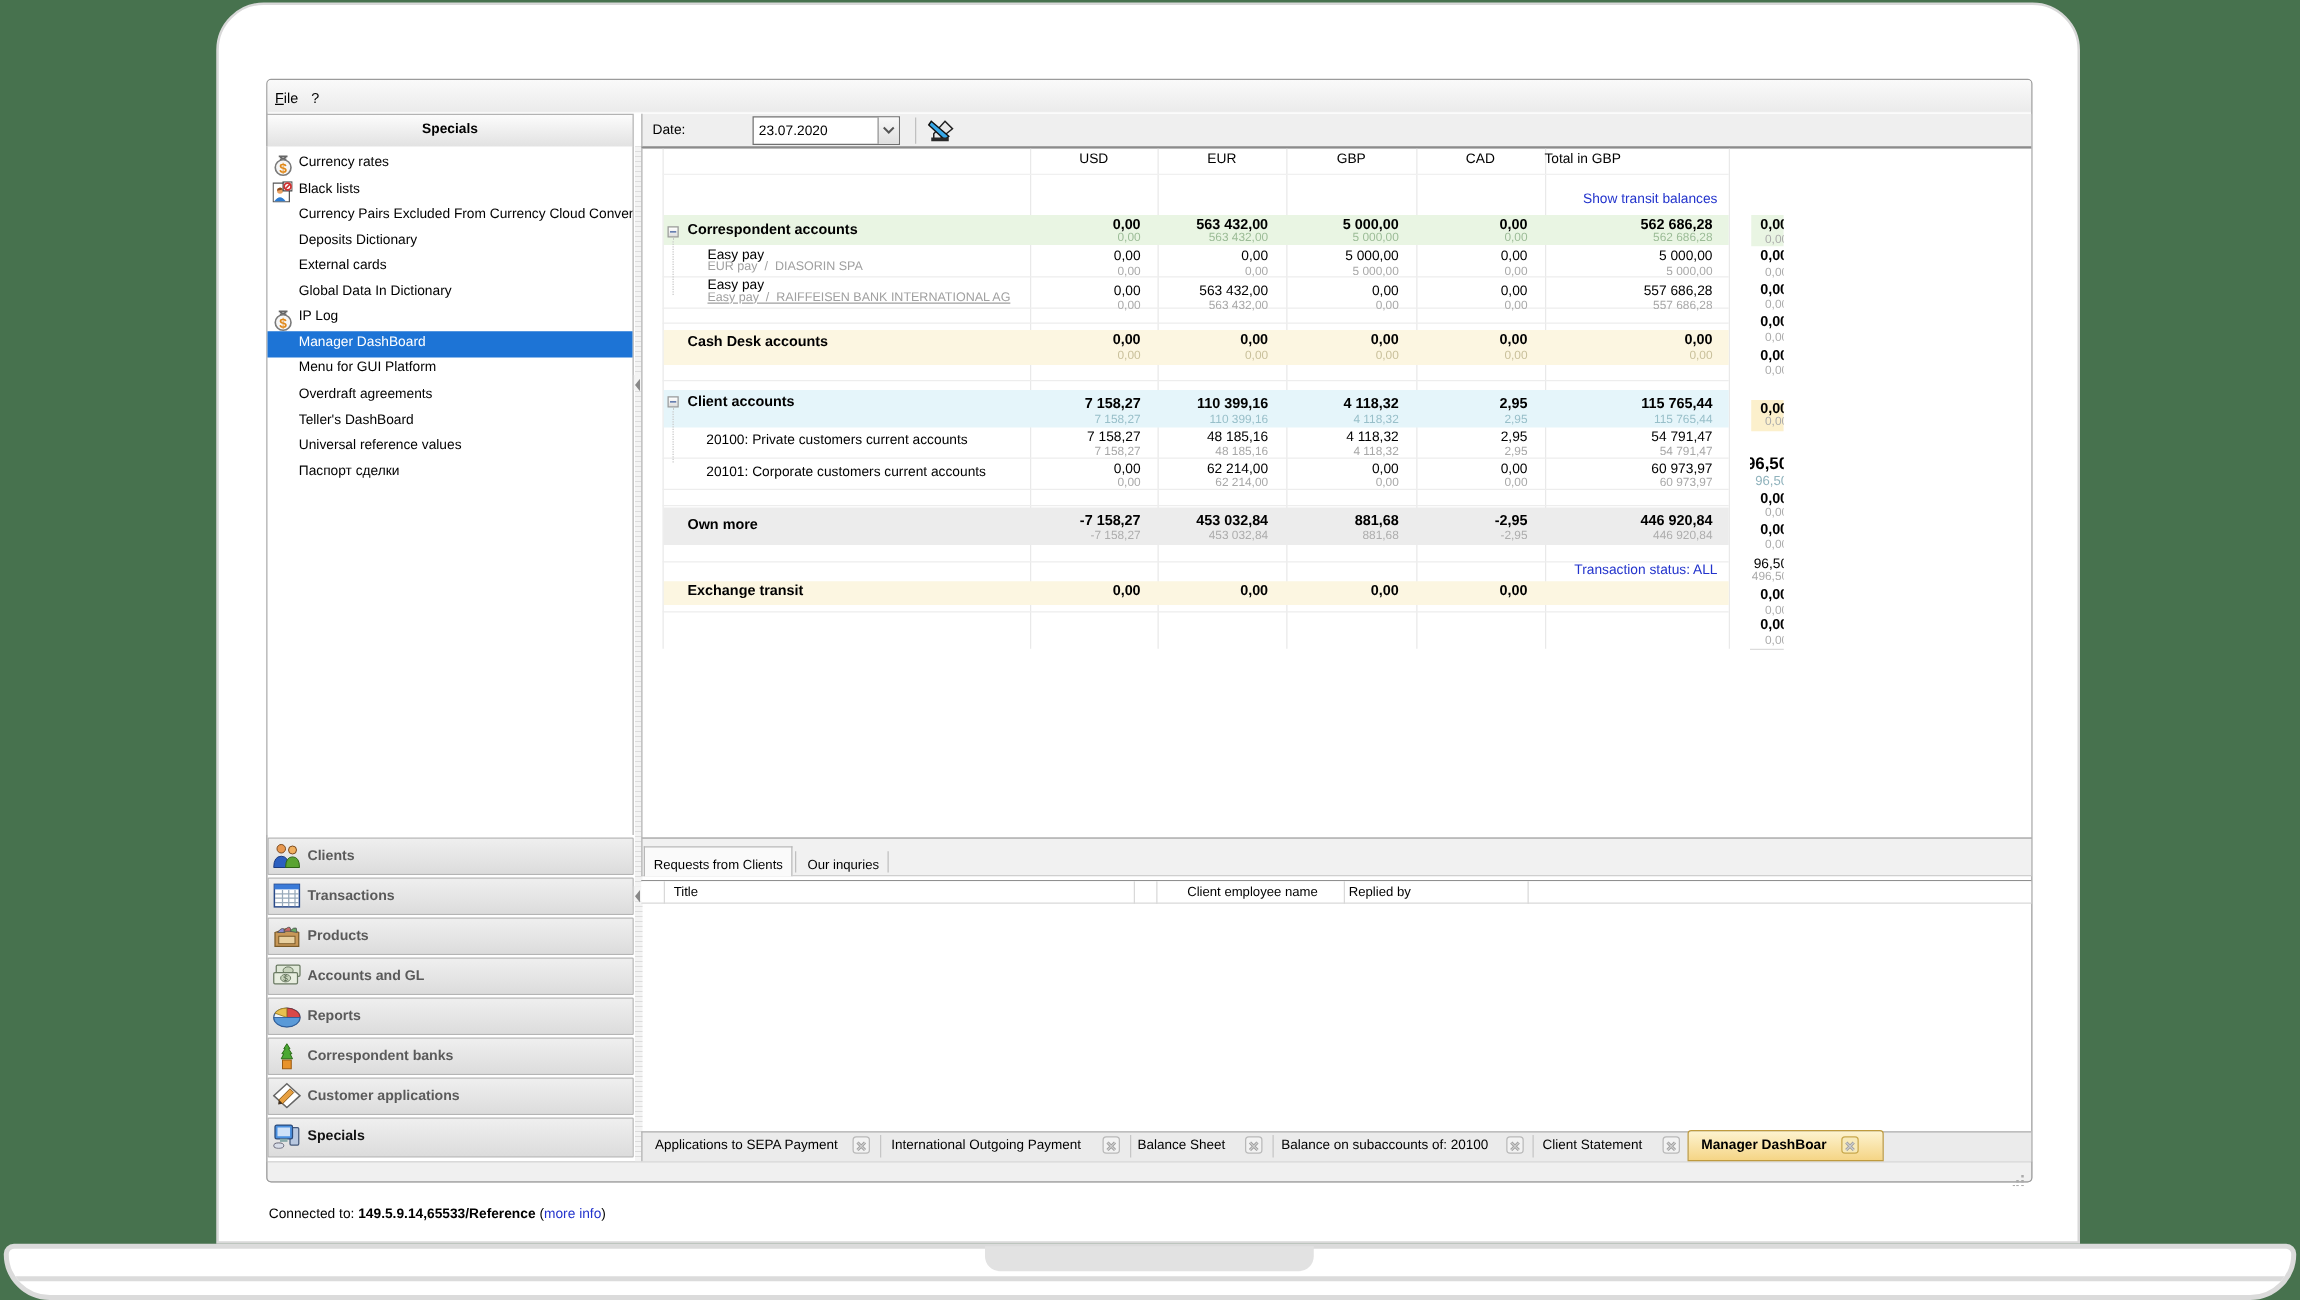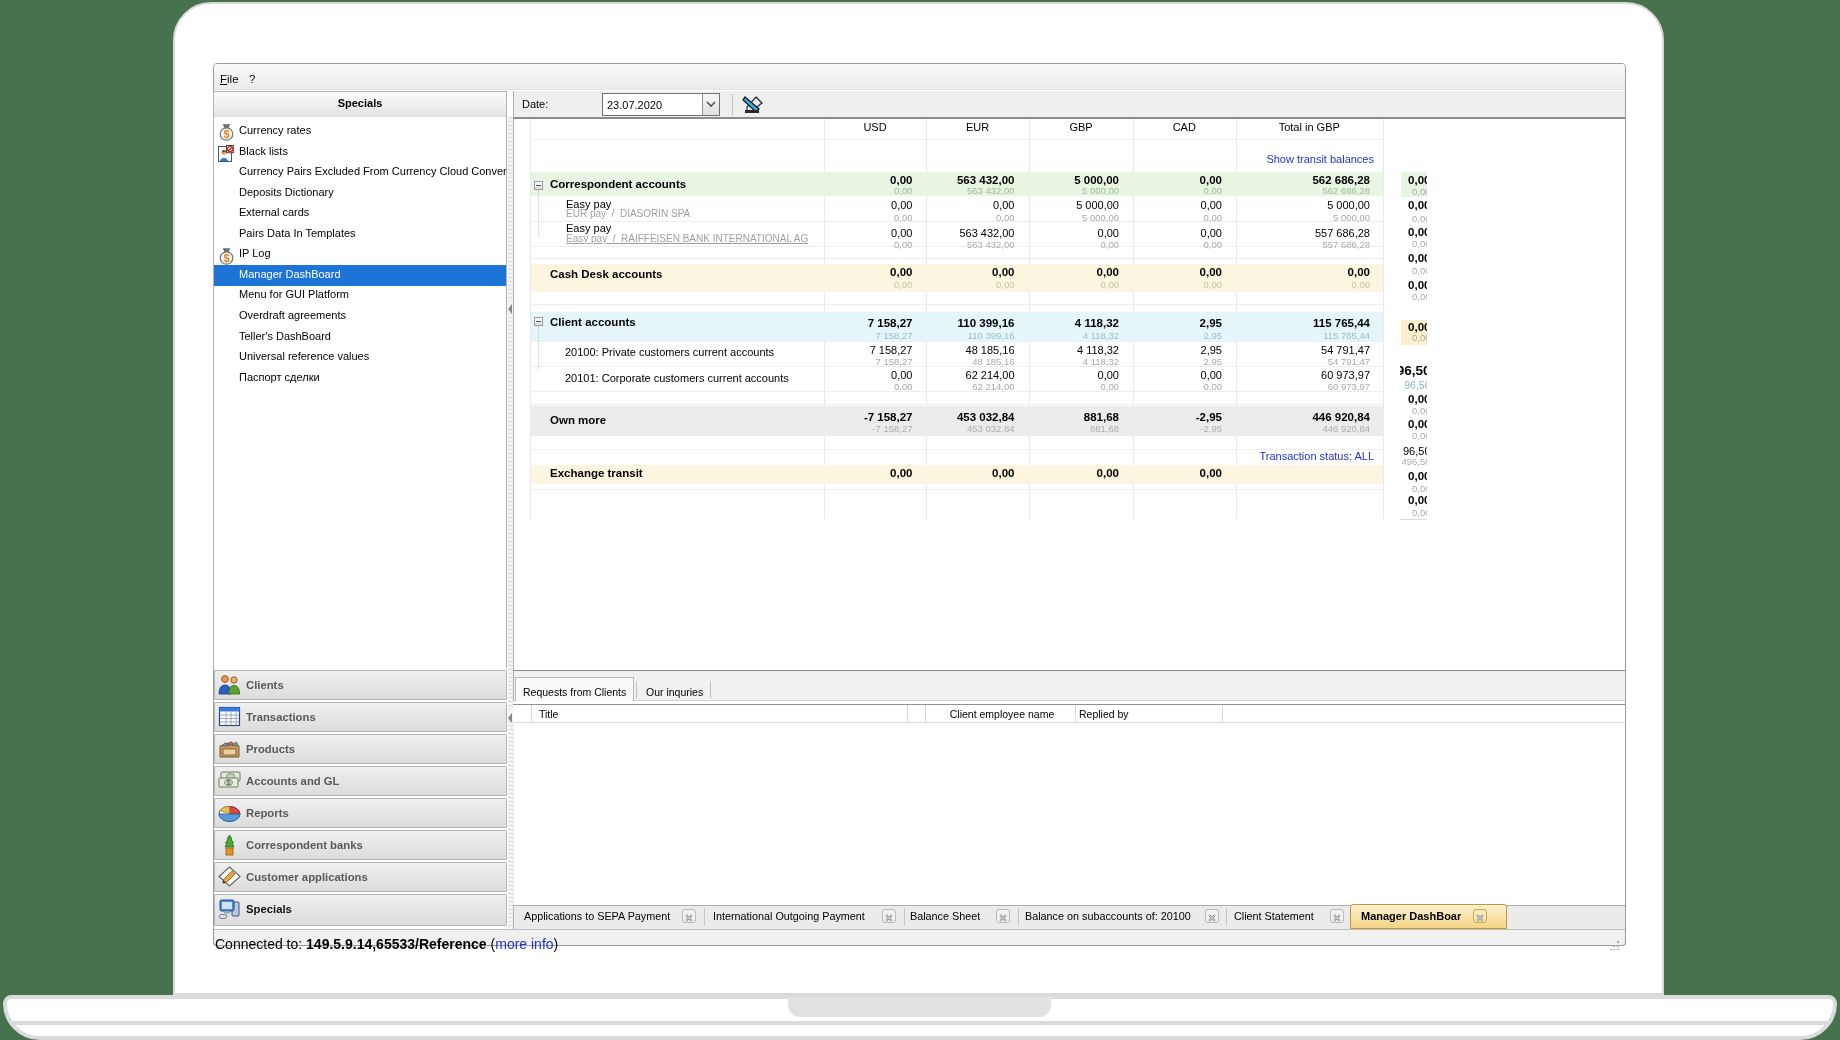--- a/index.html
+++ b/index.html
@@ -20,21 +20,21 @@
 <div class="ab" style="left:220px;top:72.5px;width:40px;height:15px;font-size:11.5px;"><span style="text-decoration:underline">F</span>ile</div>
 <div class="ab" style="left:249px;top:72.5px;width:20px;height:15px;font-size:11.5px;">?</div>
 <div class="ab" style="left:213px;top:91px;width:294px;height:27px;background:linear-gradient(#fcfcfc,#e2e2e2);border:1px solid #b3b3b3;font-size:11px;font-weight:bold;text-align:center;line-height:23px;">Specials</div>
 <div class="ab" style="left:213px;top:117px;width:294px;height:551px;background:#fff;border-left:1px solid #b0b0b0;border-right:1px solid #b0b0b0;"></div>
 <div class="ab" style="left:214px;top:264.85px;width:292px;height:21px;background:#1d74d6;"></div>
 <div class="ab" style="left:239px;top:124px;width:267px;height:15px;font-size:11px;color:#000;overflow:hidden;">Currency rates</div>
 <div class="ab" style="left:239px;top:144.55px;width:267px;height:15px;font-size:11px;color:#000;overflow:hidden;">Black lists</div>
 <div class="ab" style="left:239px;top:165.1px;width:267px;height:15px;font-size:11px;color:#000;overflow:hidden;">Currency Pairs Excluded From Currency Cloud Convertation</div>
 <div class="ab" style="left:239px;top:185.65px;width:267px;height:15px;font-size:11px;color:#000;overflow:hidden;">Deposits Dictionary</div>
 <div class="ab" style="left:239px;top:206.2px;width:267px;height:15px;font-size:11px;color:#000;overflow:hidden;">External cards</div>
-<div class="ab" style="left:239px;top:226.75px;width:267px;height:15px;font-size:11px;color:#000;overflow:hidden;">Pairs Data In Templates</div>
+<div class="ab" style="left:239px;top:226.75px;width:267px;height:15px;font-size:11px;color:#000;overflow:hidden;">Global Data In Dictionary</div>
 <div class="ab" style="left:239px;top:247.3px;width:267px;height:15px;font-size:11px;color:#000;overflow:hidden;">IP Log</div>
 <div class="ab" style="left:239px;top:267.85px;width:267px;height:15px;font-size:11px;color:#fff;overflow:hidden;">Manager DashBoard</div>
 <div class="ab" style="left:239px;top:288.4px;width:267px;height:15px;font-size:11px;color:#000;overflow:hidden;">Menu for GUI Platform</div>
 <div class="ab" style="left:239px;top:308.95px;width:267px;height:15px;font-size:11px;color:#000;overflow:hidden;">Overdraft agreements</div>
 <div class="ab" style="left:239px;top:329.5px;width:267px;height:15px;font-size:11px;color:#000;overflow:hidden;">Teller's DashBoard</div>
 <div class="ab" style="left:239px;top:350.05px;width:267px;height:15px;font-size:11px;color:#000;overflow:hidden;">Universal reference values</div>
 <div class="ab" style="left:239px;top:370.6px;width:267px;height:15px;font-size:11px;color:#000;overflow:hidden;">Паспорт сделки</div>
 <div class="ab" style="left:219px;top:124px;width:15px;height:17px;"><svg width="15" height="17" viewBox="0 0 15 17">
         <path d="M4 1 L11 1 M5 2 L10 4 M10 2 L5 4" stroke="#666" stroke-width="1.4" fill="none"></path>
         <ellipse cx="7.5" cy="10" rx="6.3" ry="6.2" fill="#f6f6f6" stroke="#7a7a7a" stroke-width="1.3"></ellipse>
@@ -111,21 +111,21 @@
 <div class="ab" style="left:213.5px;top:894.42px;width:293px;height:32px;background:linear-gradient(#efefef,#dcdcdc);border:1px solid #b5b5b5;border-radius:1px;"></div>
 <div class="ab" style="left:218px;top:898.42px;width:23px;height:22px;"><svg width="23" height="21" viewBox="0 0 23 21">
         <rect x="14" y="4" width="7" height="14" rx="1" fill="#b8c8e0" stroke="#44587a" stroke-width="1"></rect>
         <rect x="2" y="2" width="14" height="11" rx="1.5" fill="#4a90e0" stroke="#2a4a7a" stroke-width="1"></rect>
         <rect x="4" y="4" width="10" height="7" fill="#cfe2f8"></rect>
         <rect x="6" y="13" width="6" height="2.5" fill="#8aa"></rect>
         <ellipse cx="5" cy="18.5" rx="4" ry="2.2" fill="#d8dde8" stroke="#667" stroke-width="0.8"></ellipse>
       </svg></div>
 <div class="ab" style="left:246px;top:903.42px;width:240px;height:16px;font-size:11.3px;font-weight:bold;color:#111;">Specials</div>
 <div class="ab" style="left:213px;top:929px;width:1413px;height:17px;background:#f0f0f0;border-top:1px solid #bcbcbc;border-left:1px solid #9b9b9b;border-right:1px solid #9b9b9b;border-bottom:1px solid #9b9b9b;border-radius:0 0 4px 4px;"></div>
-<div class="ab" style="left:215px;top:936px;width:480px;height:14px;font-size:14px;">Connected to: <b>149.5.9.14,65533/Reference</b> (<span class="lnk">more info</span>)</div>
+<div class="ab" style="left:215px;top:965px;width:480px;height:14px;font-size:11px;">Connected to: <b>149.5.9.14,65533/Reference</b> (<span class="lnk">more info</span>)</div>
 <div class="ab" style="left:1610px;top:936px;width:10px;height:9px;"><svg width="10" height="9">
         <g fill="#aaa">
           <rect x="7" y="0" width="2" height="2"></rect>
           <rect x="7" y="4" width="2" height="2"></rect>
           <rect x="3" y="4" width="2" height="2"></rect>
           <rect x="7" y="8" width="2" height="1"></rect>
           <rect x="3" y="8" width="2" height="1"></rect>
           <rect x="0" y="8" width="2" height="1"></rect>
         </g>
       </svg></div>
@@ -155,21 +155,21 @@
 <div class="vl" style="left:926px;top:119px;height:400px;background:#e9e9e9"></div>
 <div class="vl" style="left:1029px;top:119px;height:400px;background:#e9e9e9"></div>
 <div class="vl" style="left:1133px;top:119px;height:400px;background:#e9e9e9"></div>
 <div class="vl" style="left:1235.5px;top:119px;height:400px;background:#e9e9e9"></div>
 <div class="vl" style="left:1383px;top:119px;height:400px;background:#e9e9e9"></div>
 <div class="hl" style="left:530px;top:139px;width:853px;background:#f0f0f0"></div>
 <div class="ab" style="left:824px;top:120.5px;width:102px;height:14px;font-size:11px;text-align:center;">USD</div>
 <div class="ab" style="left:926px;top:120.5px;width:103px;height:14px;font-size:11px;text-align:center;">EUR</div>
 <div class="ab" style="left:1029px;top:120.5px;width:104px;height:14px;font-size:11px;text-align:center;">GBP</div>
 <div class="ab" style="left:1133px;top:120.5px;width:102.5px;height:14px;font-size:11px;text-align:center;">CAD</div>
-<div class="ab" style="left:1235.5px;top:120.5px;width:147.5px;height:14px;font-size:11px;text-align:center;">Total in GBP</div>
+<div class="ab" style="left:1235.5px;top:120.5px;width:147.5px;height:14px;font-size:11px;">Total in GBP</div>
 <div class="ab" style="left:1235.5px;top:153px;width:138.5px;height:14px;font-size:11px;text-align:right;"><span class="lnk">Show transit balances</span></div>
 <div class="ab" style="left:530.5px;top:172px;width:852.5px;height:24.3px;background:#e9f5e3;"></div>
 <div class="ab" style="left:530.5px;top:264px;width:852.5px;height:27.5px;background:#fcf6e1;"></div>
 <div class="ab" style="left:530.5px;top:311.6px;width:852.5px;height:30.4px;background:#e5f5fa;"></div>
 <div class="ab" style="left:530.5px;top:405.6px;width:852.5px;height:30.3px;background:#ececec;"></div>
 <div class="ab" style="left:530.5px;top:465px;width:852.5px;height:19.4px;background:#fcf6e1;"></div>
 <div class="hl" style="left:530px;top:221.4px;width:853px;background:#ededed"></div>
 <div class="hl" style="left:530px;top:245.9px;width:853px;background:#ededed"></div>
 <div class="hl" style="left:530px;top:257.9px;width:853px;background:#ededed"></div>
 <div class="hl" style="left:530px;top:303.6px;width:853px;background:#ededed"></div>

